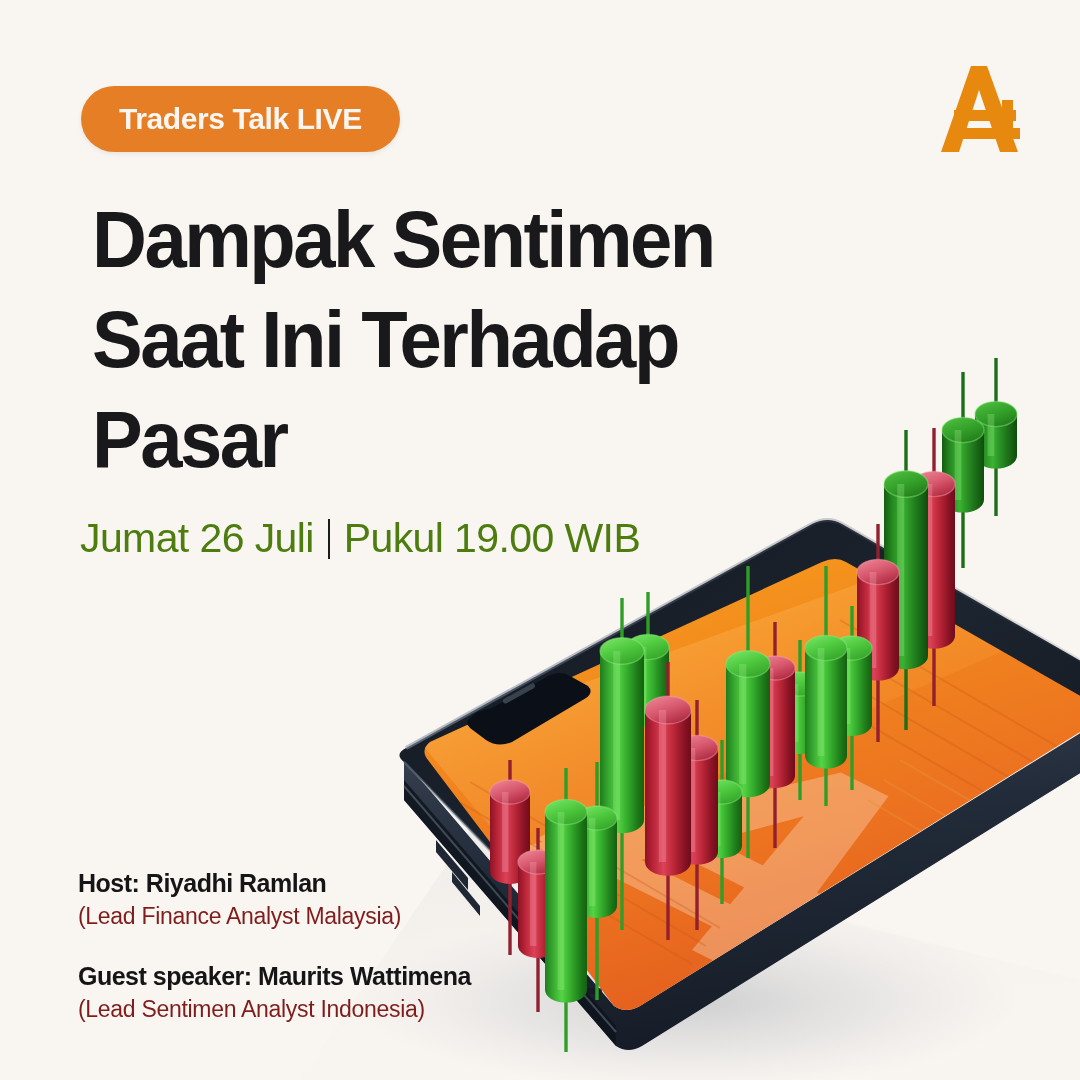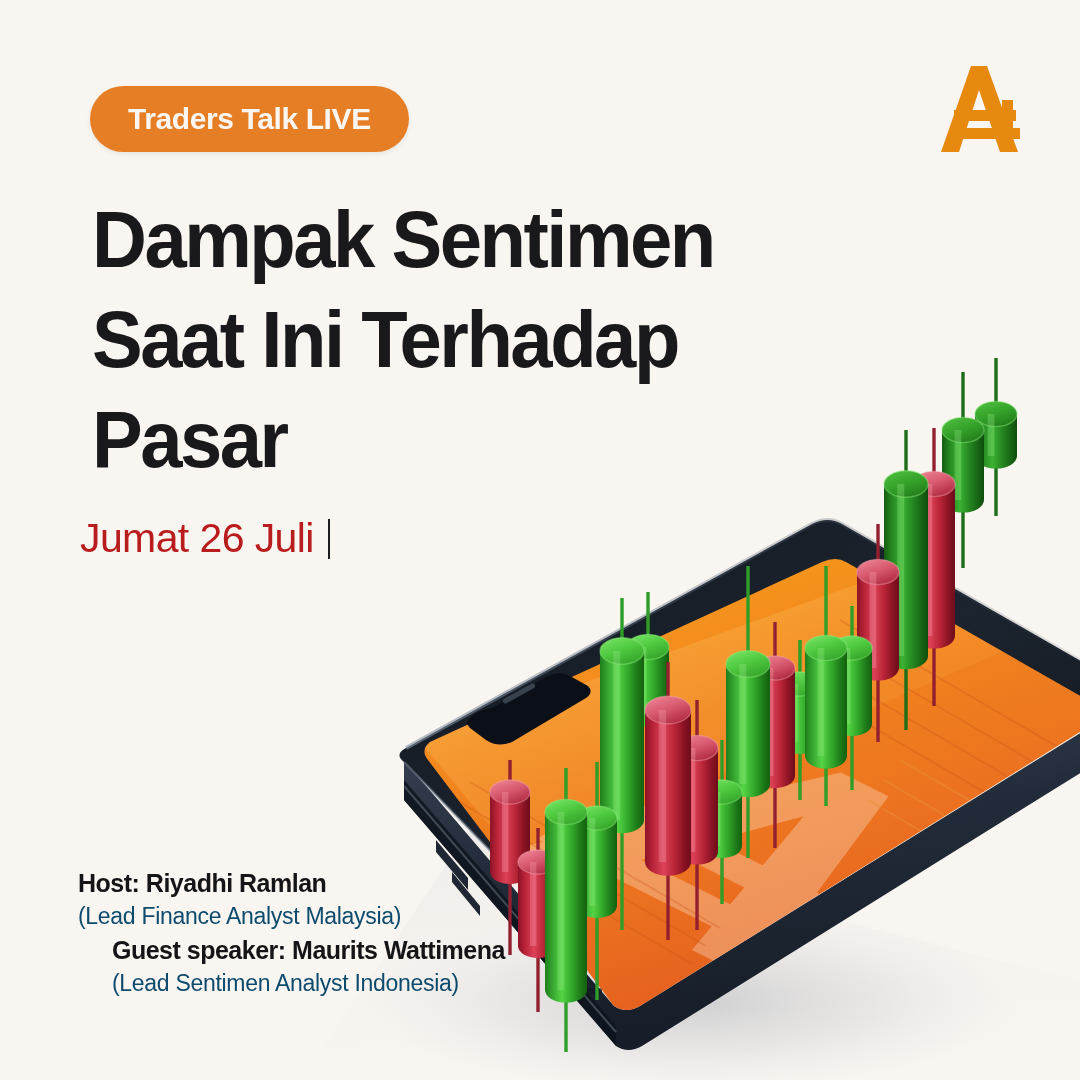--- a/index.html
+++ b/index.html
@@ -16,21 +16,21 @@
     overflow:hidden;
   }
 
   
   #logo-mark{
     position:absolute;left:928px;top:58px;width:104px;height:104px;
   }
 
   
   #live-pill{
-    position:absolute;left:90px;top:86px;
+    position:absolute;left:81px;top:86px;
     height:66px;
     padding:0 38px;
     display:flex;align-items:center;justify-content:flex-start;
     background:#E67E26;
     border-radius:40px;
     box-shadow:0 2px 5px rgba(0,0,0,.07);
   }
   #live-pill-label{
     color:#FBF6F1;
     font-size:30px;
@@ -51,50 +51,50 @@
     line-height:100px;
     letter-spacing:-2.6px;
     transform:scaleX(0.95);
     transform-origin:left center;
     white-space:nowrap;
   }
 
   
   #date-line{
     position:absolute;left:80px;top:515px;
-    color:#b91c1c;
+    color:#4d7c0f;
     font-size:41px;
     font-weight:normal;
     letter-spacing:-0.6px;
     white-space:nowrap;
     display:flex;align-items:center;gap:14px;
   }
   #date-sep{
     display:inline-block;
     width:2px;height:40px;
     background:#1C1C1E;
   }
 
   
   #credits{
     position:absolute;left:78px;top:866px;
     z-index:40;
   }
-  .credit-block{}
-  .credit-block:last-child{margin-bottom:0;margin-left:34px;}
+  .credit-block{margin-bottom:26px;}
+  .credit-block:last-child{margin-bottom:0;}
   .credit-name{
     color:#151517;
     font-size:25px;
     font-weight:bold;
     letter-spacing:-0.5px;
     white-space:nowrap;
     line-height:34px;
   }
   .credit-role{
-    color:#0c4a6e;
+    color:#7f1d1d;
     font-size:23px;
     font-weight:normal;
     letter-spacing:-0.3px;
     white-space:nowrap;
     line-height:33px;
   }
 
   
   #illustration{
     position:absolute;left:0;top:0;width:1080px;height:1080px;
@@ -436,20 +436,21 @@
 
   <div id="headline">
     <div class="headline-line">Dampak Sentimen</div>
     <div class="headline-line">Saat Ini Terhadap</div>
     <div class="headline-line">Pasar</div>
   </div>
 
   <div id="date-line">
     <span>Jumat 26 Juli</span>
     <span id="date-sep"></span>
+    <span>Pukul 19.00 WIB</span>
   </div>
 
   <div id="credits">
     <div class="credit-block">
       <div class="credit-name">Host: Riyadhi Ramlan</div>
       <div class="credit-role">(Lead Finance Analyst Malaysia)</div>
     </div>
     <div class="credit-block">
       <div class="credit-name">Guest speaker: Maurits Wattimena</div>
       <div class="credit-role">(Lead Sentimen Analyst Indonesia)</div>

